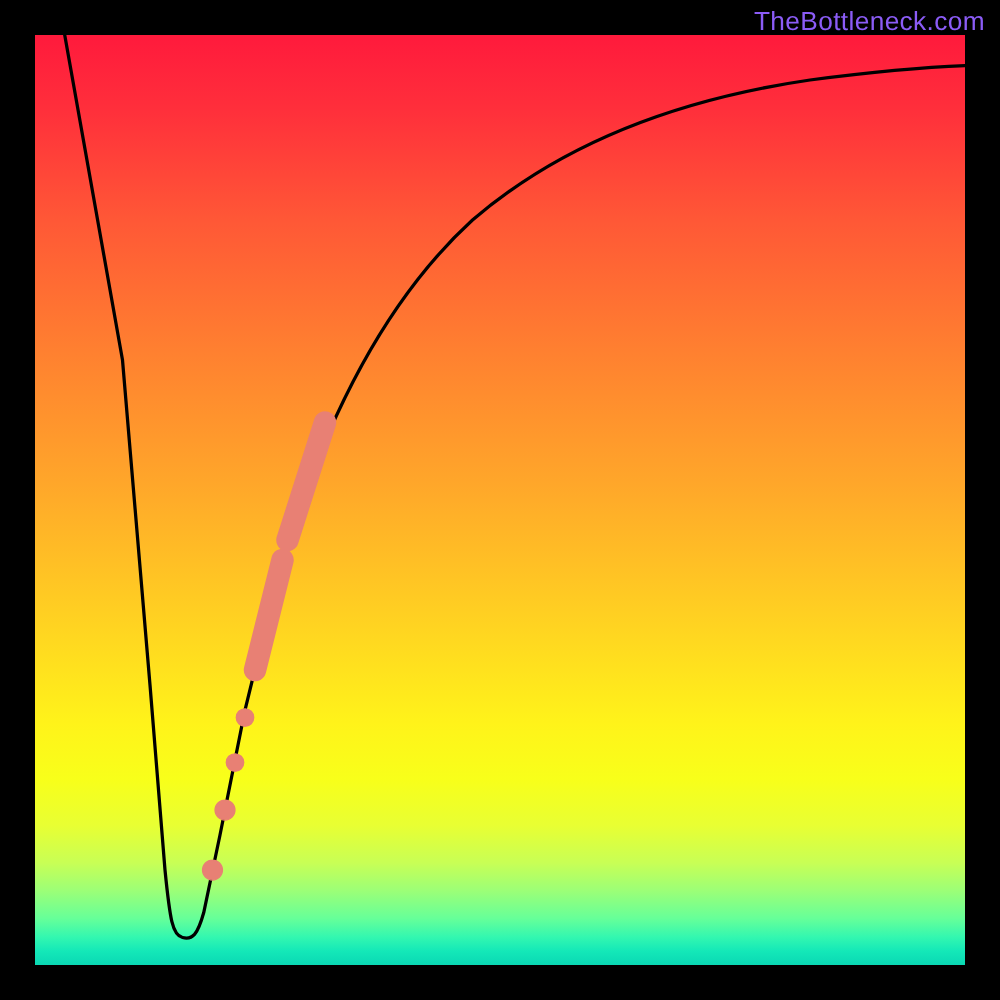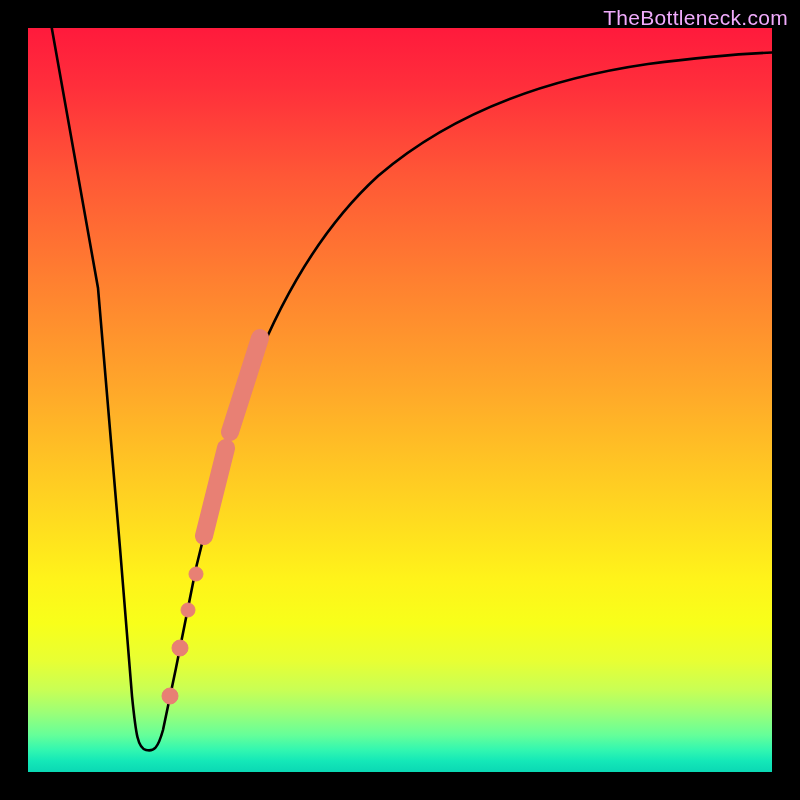--- a/index.html
+++ b/index.html
@@ -45,21 +45,21 @@
       #66ff99 95%,
       #33f7b0 97%,
       #14e8b8 98.5%,
       #0ad8b4 100%
     );
   }
   .watermark {
     position: absolute;
     top: 6px;
     right: 12px;
-    color: #f0abfc;
+    color: #8b5cf6;
     font-size: 21px;
     font-weight: 500;
     letter-spacing: 0.3px;
   }
   svg.curve {
     position: absolute;
     inset: 0;
   }
 </style>
 </head>

